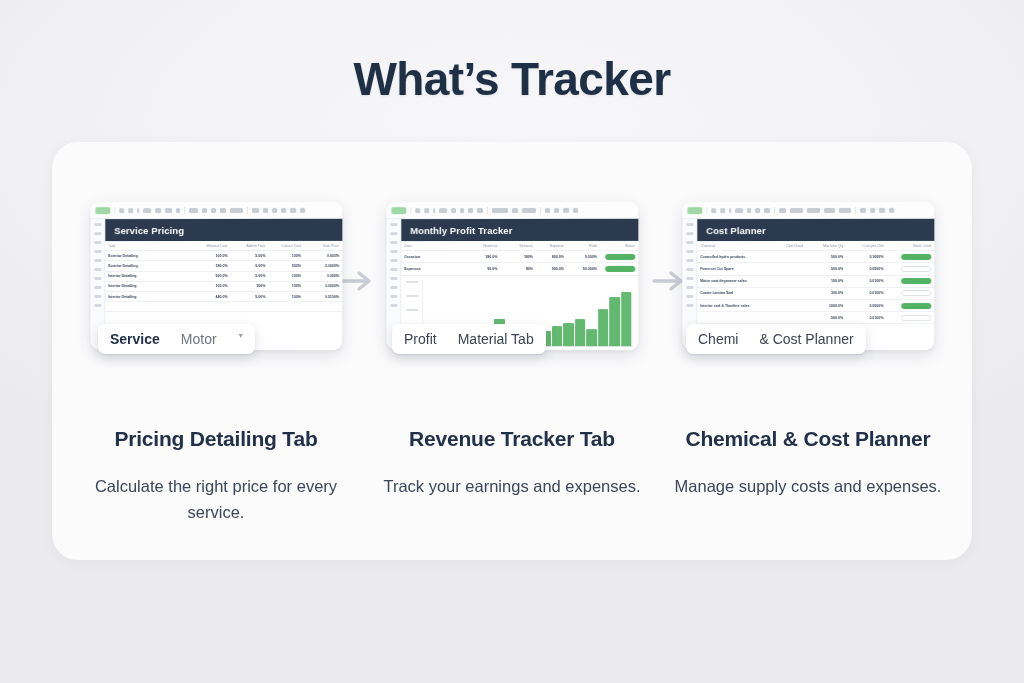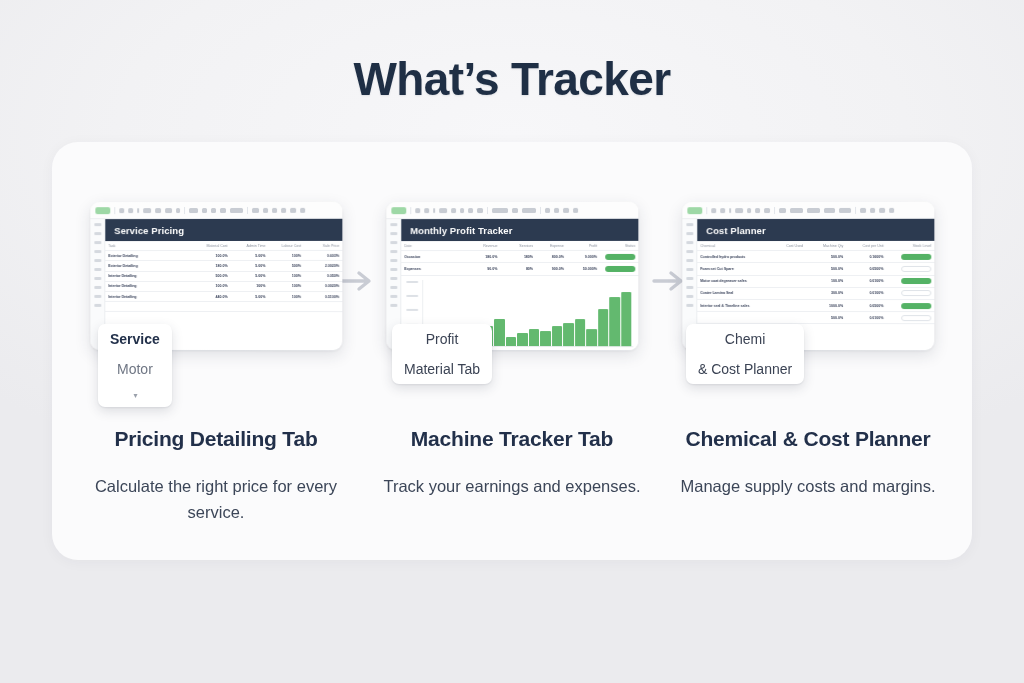--- a/index.html
+++ b/index.html
@@ -239,25 +239,23 @@
   
   .chip {
     position: absolute;
     top: 122px;
     left: 8px;
     background: #ffffff;
     border-radius: 7px;
     box-shadow: 0 4px 12px rgba(40,50,70,0.15), 0 1px 2px rgba(40,50,70,0.08);
     padding: 7px 12px;
     display: flex;
-    align-items: center;
-    gap: 14px;
+    gap: 21px;
     white-space: nowrap;
     z-index: 5;
-    flex-direction: column;
   }
   .chip .strong { font-size: 14px; font-weight: 700; color: #22304a; }
   .chip .soft   { font-size: 14px; font-weight: 400; color: #6f7684; }
   .chip .caret  { font-size: 8px; color: #9aa0ab; margin-left: 1px; }
 
   .chip.c2 { left: 6px; }
   .chip.c3 { left: 4px; }
   .chip.c2 .soft, .chip.c3 .soft { color: #3b4354; }
 
   
@@ -527,21 +525,21 @@
           </div>
         </div>
       </div>
 
       <div class="chip c2">
         <span class="soft">Profit</span>
         <span class="soft">Material Tab</span>
       </div>
 
       <div class="caption">
-        <h3>Machine Tracker Tab</h3>
+        <h3>Revenue Tracker Tab</h3>
         <p>Track your earnings and expenses.</p>
       </div>
     </div>
 
     <div class="col col3">
       <div class="sheet">
         <div class="sheet-toolbar">
           <span class="tb-green"></span>
           <span class="tb-sep"></span>
           <span class="tb-ico" style="width:5px"></span>
@@ -646,18 +644,18 @@
         </div>
       </div>
 
       <div class="chip c3">
         <span class="soft">Chemi</span>
         <span class="soft">&amp; Cost Planner</span>
       </div>
 
       <div class="caption">
         <h3>Chemical &amp; Cost Planner</h3>
-        <p>Manage supply costs and margins.</p>
+        <p>Manage supply costs and expenses.</p>
       </div>
     </div>
 
   </div>
 </div>
 
 </body></html>

